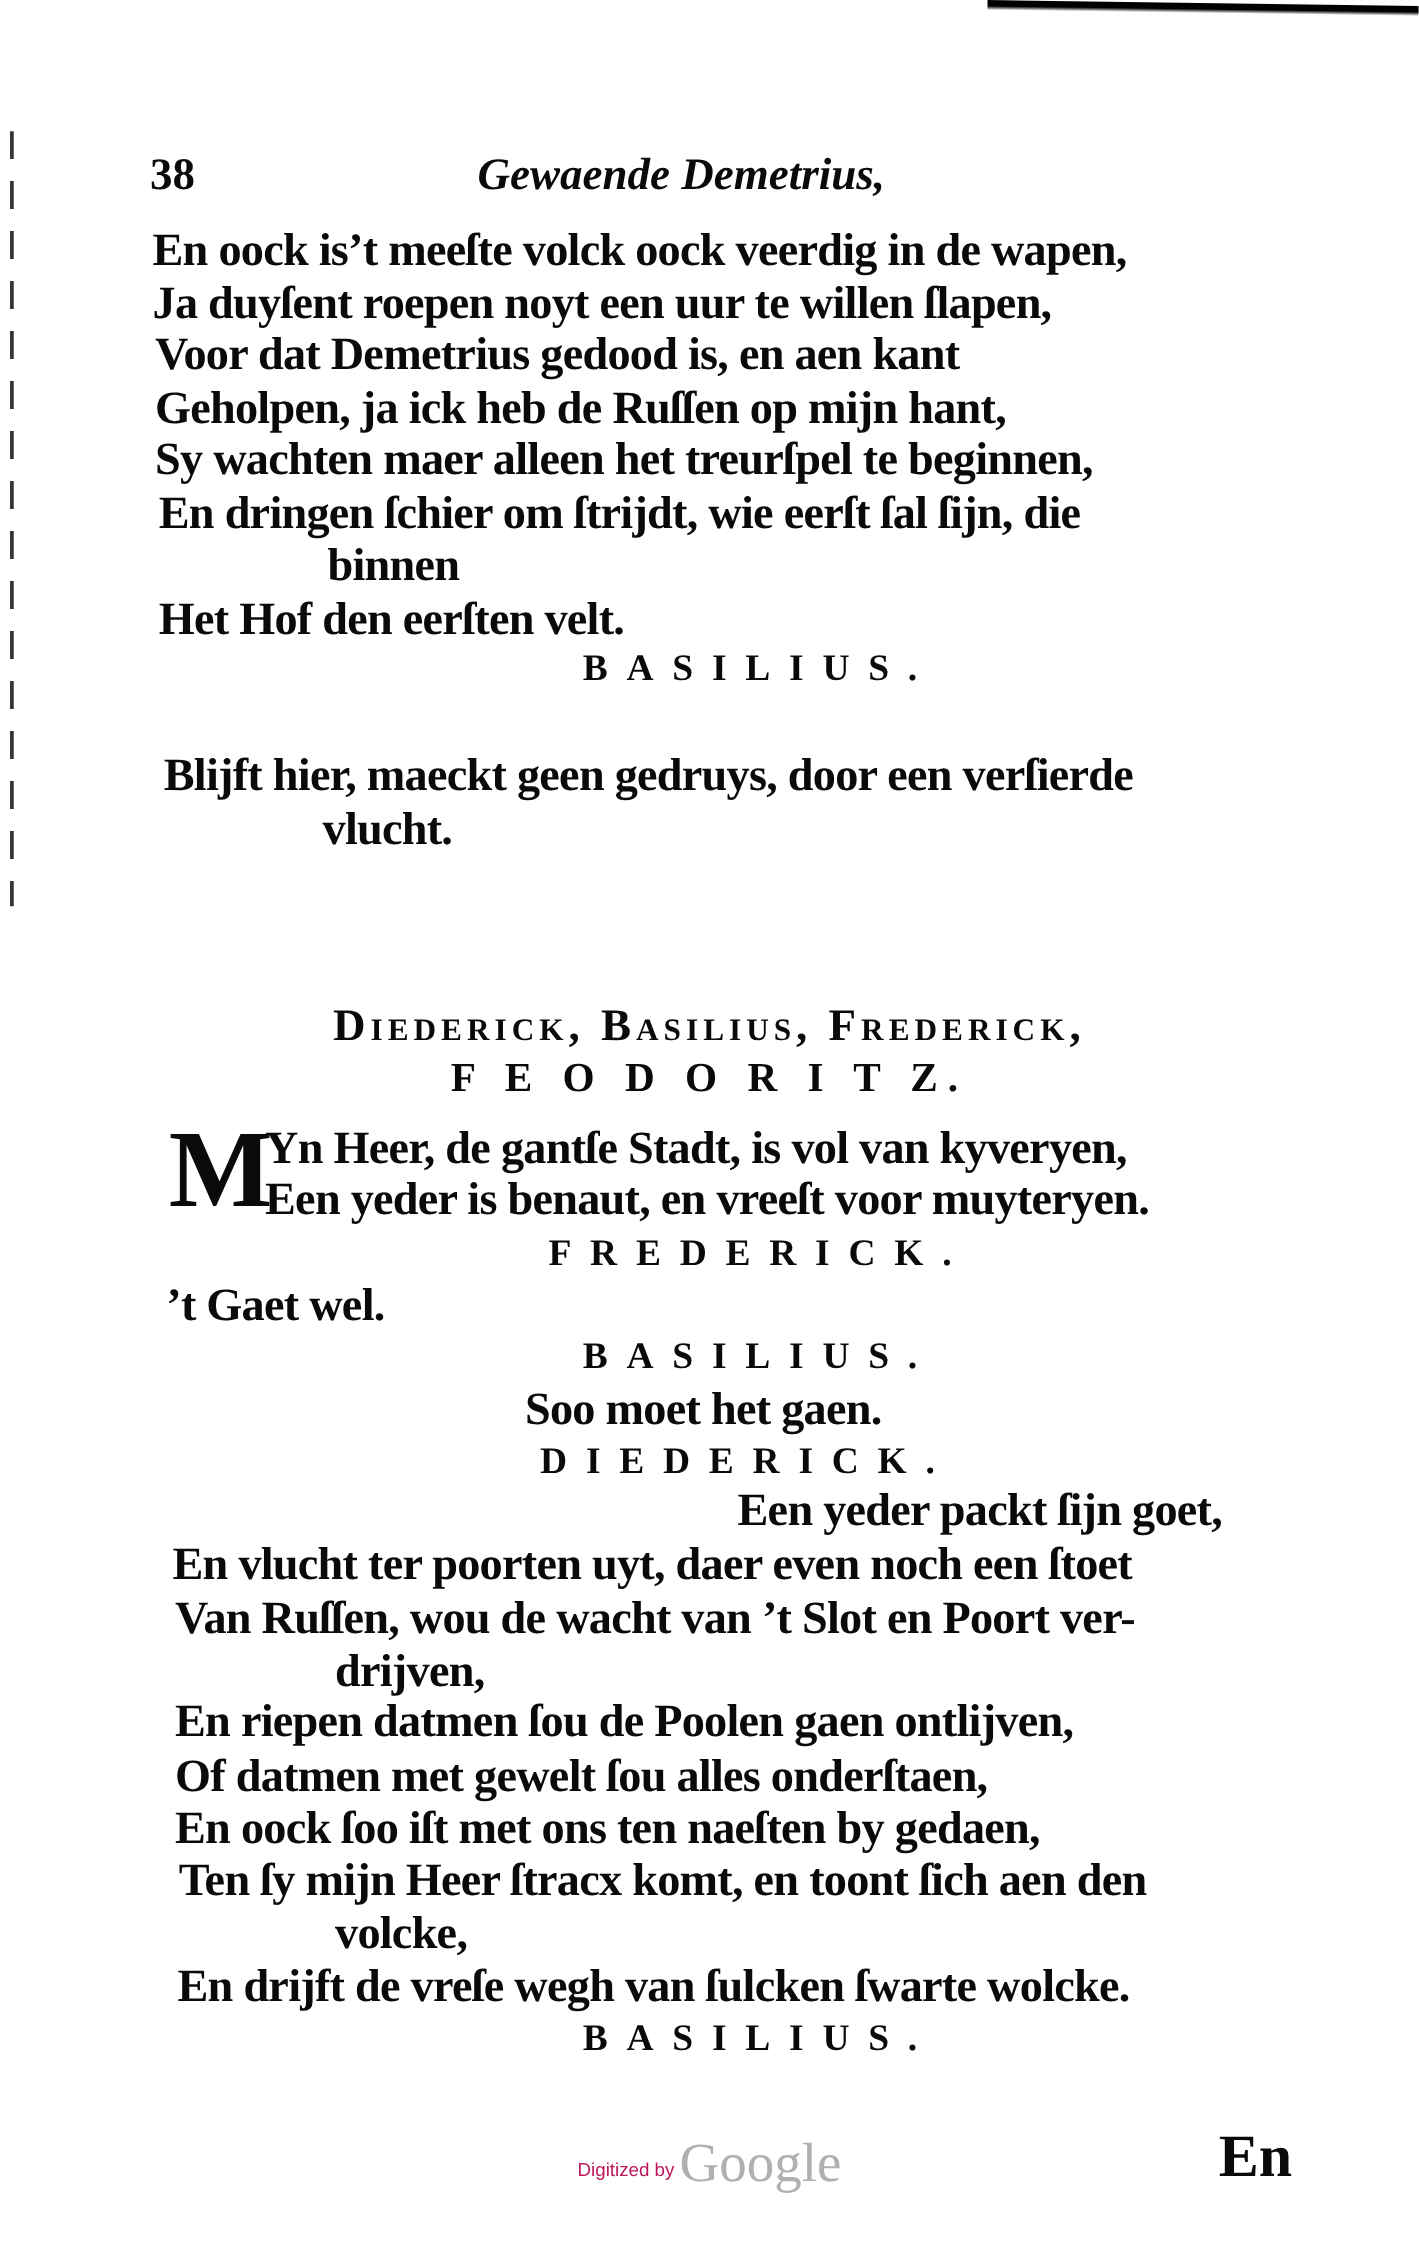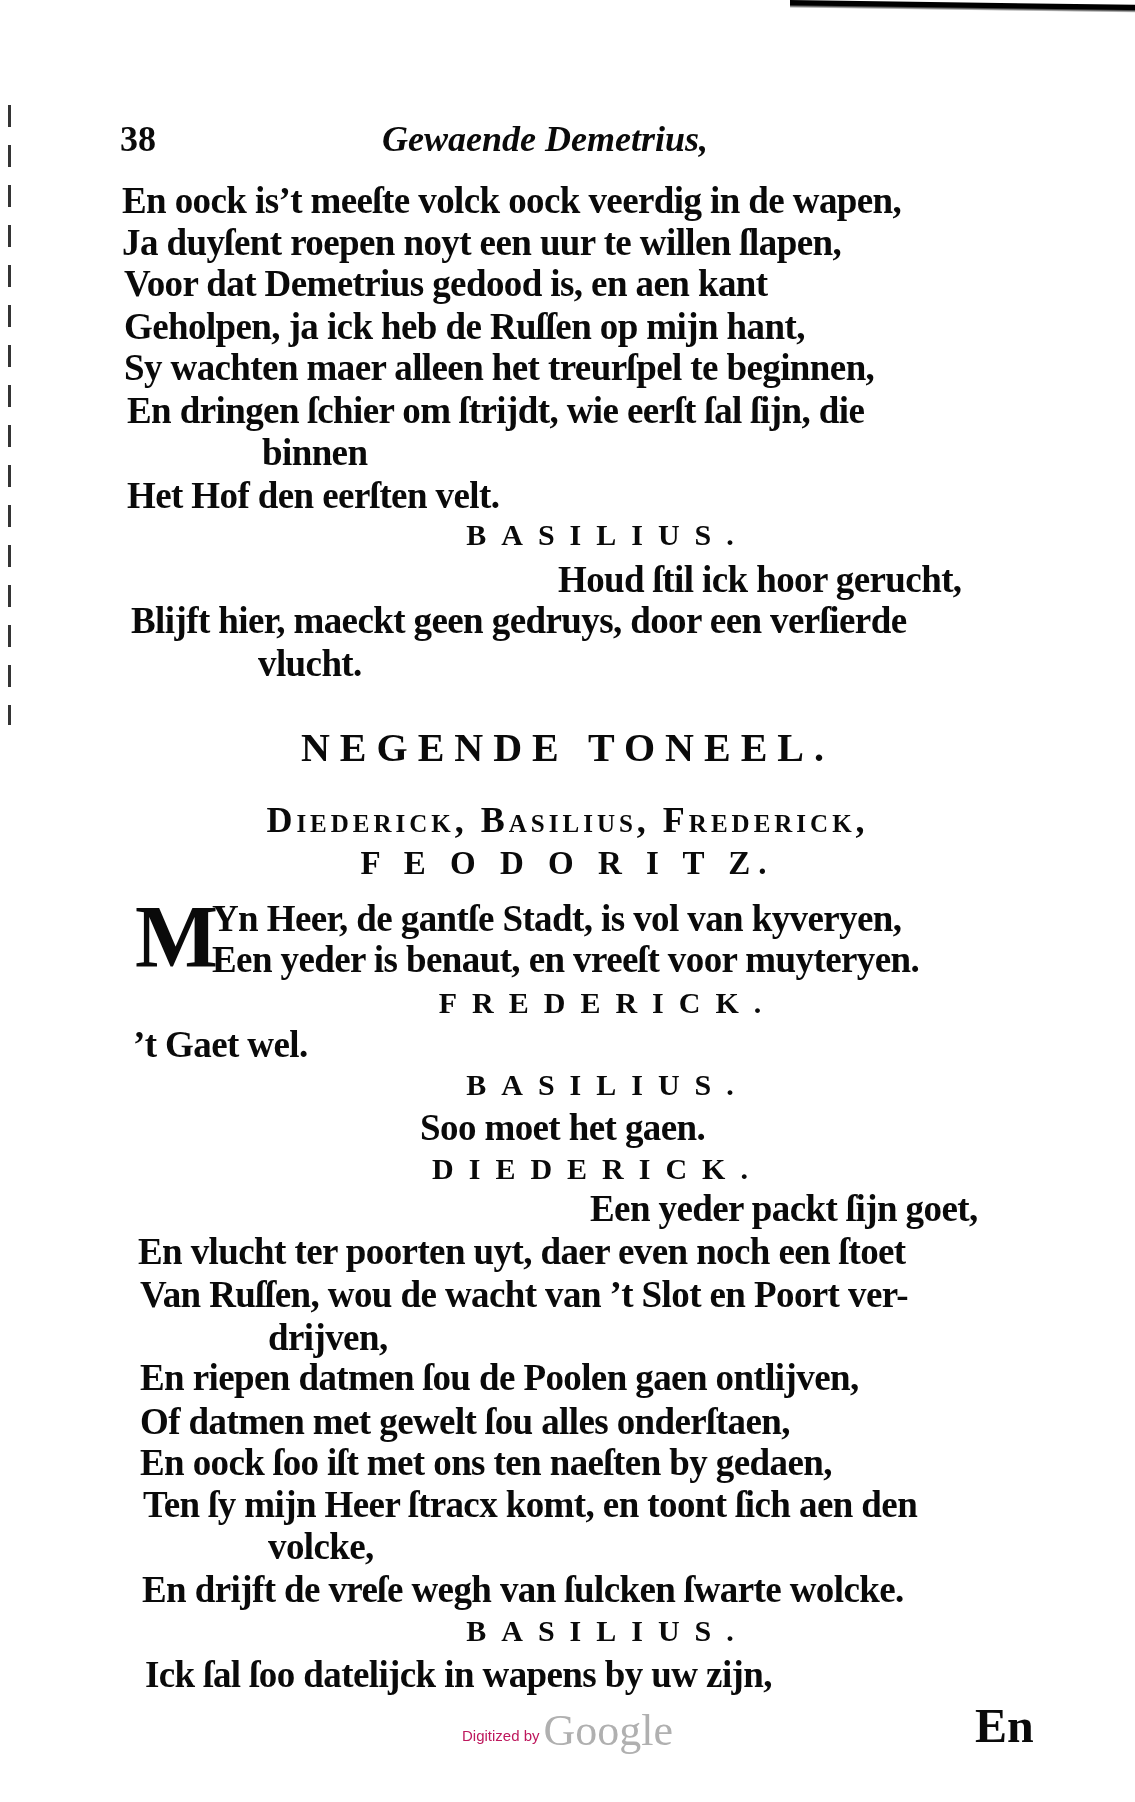--- a/index.html
+++ b/index.html
@@ -44,25 +44,23 @@
   <div class="line" style="left:122px;top:182px">En oock is’t meeſte volck oock veerdig in de wapen,</div>
   <div class="line" style="left:122px;top:224px">Ja duyſent roepen noyt een uur te willen ſlapen,</div>
   <div class="line" style="left:124px;top:265px">Voor dat Demetrius gedood is, en aen kant</div>
   <div class="line" style="left:124px;top:308px">Geholpen, ja ick heb de Ruſſen op mijn hant,</div>
   <div class="line" style="left:124px;top:349px">Sy wachten maer alleen het treurſpel te beginnen,</div>
   <div class="line" style="left:127px;top:392px">En dringen ſchier om ſtrijdt, wie eerſt ſal ſijn, die</div>
   <div class="line" style="left:262px;top:434px">binnen</div>
   <div class="line" style="left:127px;top:477px">Het Hof den eerſten velt.</div>
 
   <div class="caps speaker" style="top:520px;padding-left:40px">BASILIUS.</div>
-  <div class="line" style="left:558px;top:561px">Houd ſtil ick hoor gerucht,</div>
   <div class="line" style="left:131px;top:602px">Blijft hier, maeckt geen gedruys, door een verſierde</div>
   <div class="line" style="left:258px;top:645px">vlucht.</div>
 
-  <div class="caps scene" style="top:728px;padding-left:0px">NEGENDE TONEEL.</div>
   <div class="caps persons" style="top:802px">Diederick, Basilius, Frederick,</div>
   <div class="caps speaker" style="top:847px;font-size:33px;letter-spacing:8px">F E O D O R I T Z.</div>
 
   <span class="dropcap">M</span>
   <div class="line" style="left:212px;top:900px">Yn Heer, de gantſe Stadt, is vol van kyveryen,</div>
   <div class="line" style="left:212px;top:941px">Een yeder is benaut, en vreeſt voor muyteryen.</div>
 
   <div class="caps speaker" style="top:988px;padding-left:40px">FREDERICK.</div>
   <div class="line" style="left:133px;top:1026px">’t Gaet wel.</div>
   <div class="caps speaker" style="top:1070px;padding-left:40px">BASILIUS.</div>
@@ -72,20 +70,19 @@
   <div class="line" style="left:140px;top:1276px">Van Ruſſen, wou de wacht van ’t Slot en Poort ver-</div>
   <div class="line" style="left:138px;top:1233px">En vlucht ter poorten uyt, daer even noch een ſtoet</div>
   <div class="line" style="left:268px;top:1319px">drijven,</div>
   <div class="line" style="left:140px;top:1359px">En riepen datmen ſou de Poolen gaen ontlijven,</div>
   <div class="line" style="left:140px;top:1403px">Of datmen met gewelt ſou alles onderſtaen,</div>
   <div class="line" style="left:140px;top:1444px">En oock ſoo iſt met ons ten naeſten by gedaen,</div>
   <div class="line" style="left:143px;top:1486px">Ten ſy mijn Heer ſtracx komt, en toont ſich aen den</div>
   <div class="line" style="left:268px;top:1528px">volcke,</div>
   <div class="line" style="left:142px;top:1571px">En drijft de vreſe wegh van ſulcken ſwarte wolcke.</div>
   <div class="caps speaker" style="top:1616px;padding-left:40px">BASILIUS.</div>
-  <div class="line" style="left:145px;top:1656px">Ick ſal ſoo datelijck in wapens by uw zijn,</div>
 
   <span class="catch">En</span>
 
   <div class="google">
     <span class="by">Digitized by</span><span class="g">Google</span>
   </div>
 </div>
 
 </body></html>

